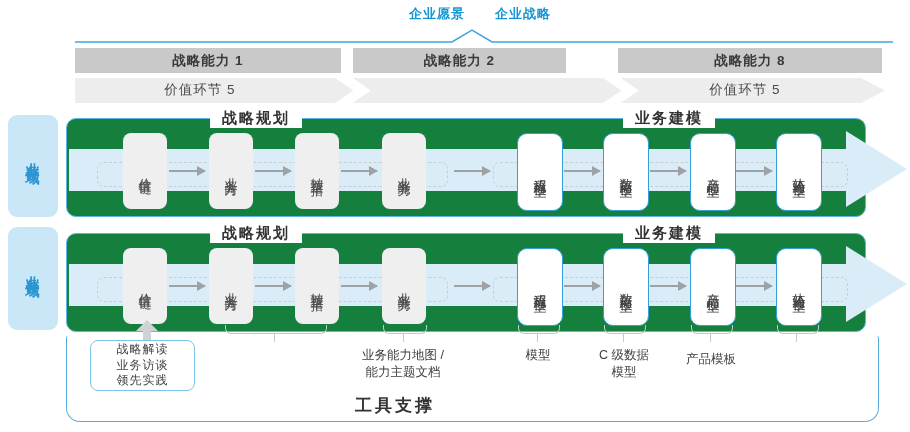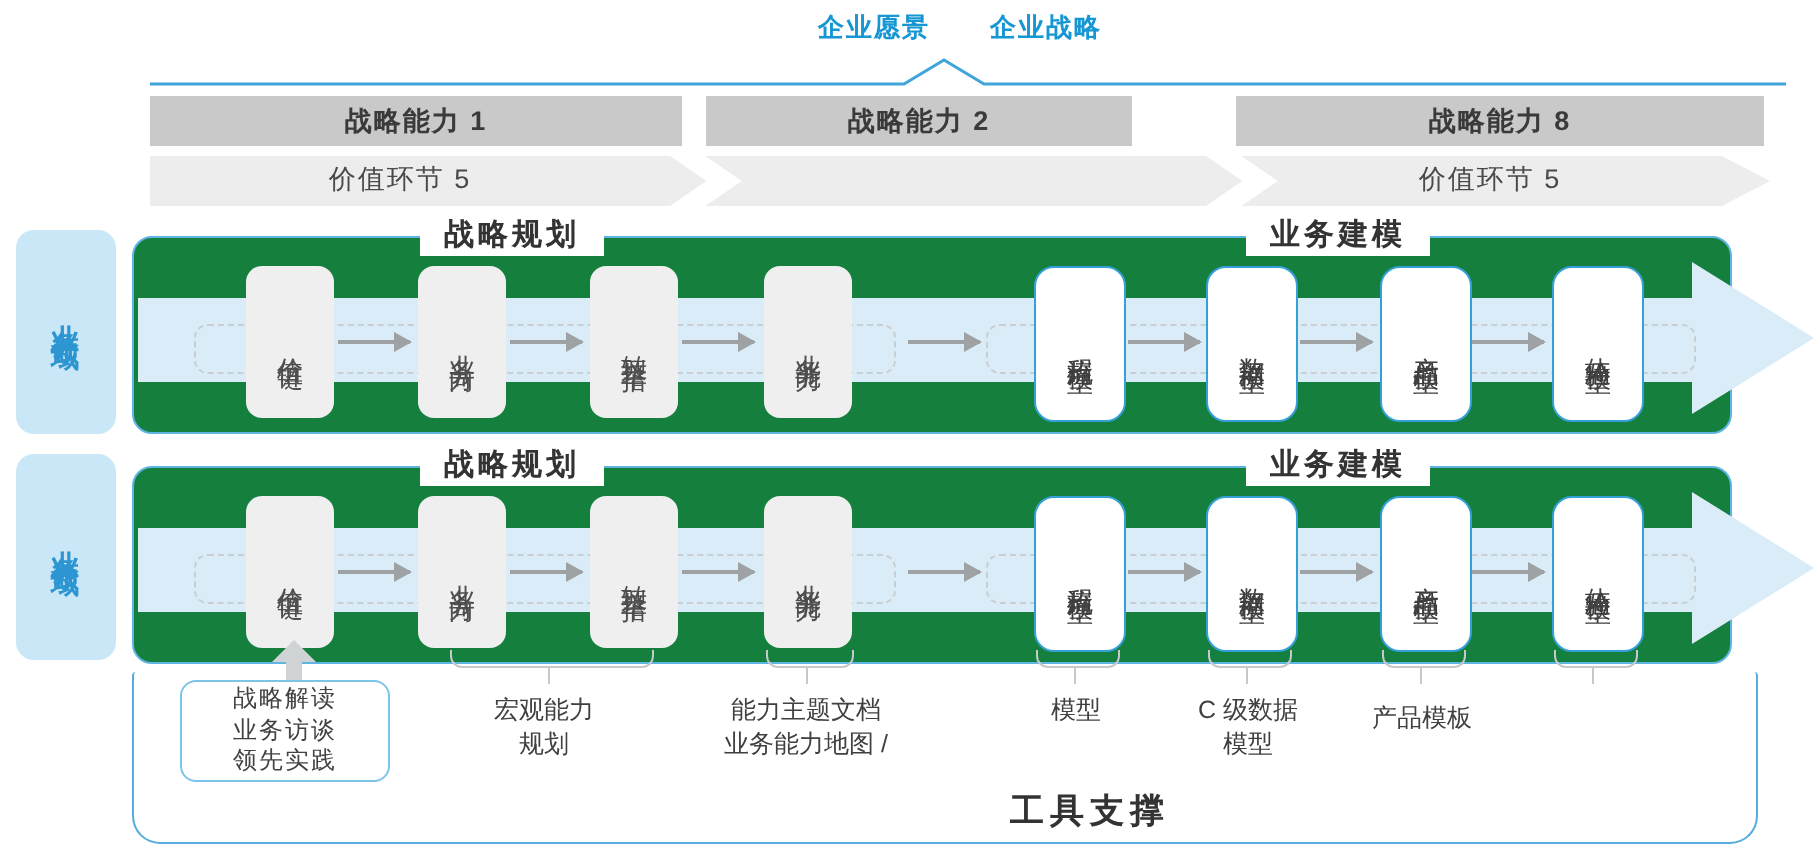--- a/index.html
+++ b/index.html
@@ -36,21 +36,21 @@
        writing-mode:vertical-rl;text-orientation:upright;font-size:13px;letter-spacing:2px;line-height:1;}
   .gbox{background:#efefef;border-radius:8px;color:#4e4e4e;}
   .wbox{background:#ffffff;border:1.5px solid #35a0d8;border-radius:10px;color:#3f3f3f;}
   .farrow{position:absolute;top:51px;width:36px;height:2px;background:#9ea2a5;}
   .farrow::after{content:"";position:absolute;right:-1px;top:-4px;width:0;height:0;
        border-left:9px solid #9ea2a5;border-top:5px solid transparent;border-bottom:5px solid transparent;}
 
   
   .tool-box{left:66px;top:336px;width:811px;height:85px;border:1.5px solid #55acdd;border-top:none;
             border-radius:2px 2px 14px 14px;}
-  .tool-title{left:355px;top:394px;width:230px;text-align:right;font-size:17px;font-weight:bold;color:#333333;letter-spacing:3px;}
+  .tool-title{left:355px;top:394px;width:230px;text-align:left;font-size:17px;font-weight:bold;color:#333333;letter-spacing:3px;}
 
   
   .brace{position:absolute;top:325px;height:8px;border-left:1.5px solid #c5c9cc;border-right:1.5px solid #c5c9cc;
          border-bottom:1.5px solid #c5c9cc;border-radius:0 0 6px 6px;}
   .stem{position:absolute;top:333px;height:9px;width:0;border-left:1.5px solid #c5c9cc;}
   .f-lbl{position:absolute;text-align:center;font-size:12.5px;color:#404040;line-height:1.35;}
   .iv-box{left:90px;top:340px;width:103px;height:49px;border:1.5px solid #7cc5e9;border-radius:8px;background:#ffffff;
           display:flex;flex-direction:column;align-items:center;justify-content:center;
           font-size:12px;color:#424242;line-height:1.32;letter-spacing:1px;}
   .up-shaft{left:143px;top:330px;width:8px;height:11px;background:#d0d3d5;}
@@ -152,27 +152,23 @@
   <div class="stem" style="left:710px;"></div>
   <div class="brace" style="left:777px;width:40px;"></div>
   <div class="stem" style="left:796px;"></div>
 
   <div class="abs iv-box">
     <span>战略解读</span>
     <span>业务访谈</span>
     <span>领先实践</span>
   </div>
 
-  <div class="f-lbl" style="left:222px;top:347px;width:100px;">
-    <div>宏观能力</div>
-    <div>规划</div>
-  </div>
   <div class="f-lbl" style="left:341px;top:347px;width:124px;">
+    <div>业务能力地图 /</div>
     <div>能力主题文档</div>
-    <div>业务能力地图 /</div>
   </div>
   <div class="f-lbl" style="left:488px;top:347px;width:100px;">
     <div>模型</div>
   </div>
   <div class="f-lbl" style="left:574px;top:347px;width:100px;">
     <div>C 级数据</div>
     <div>模型</div>
   </div>
   <div class="f-lbl" style="left:661px;top:351px;width:100px;">产品模板</div>
 

